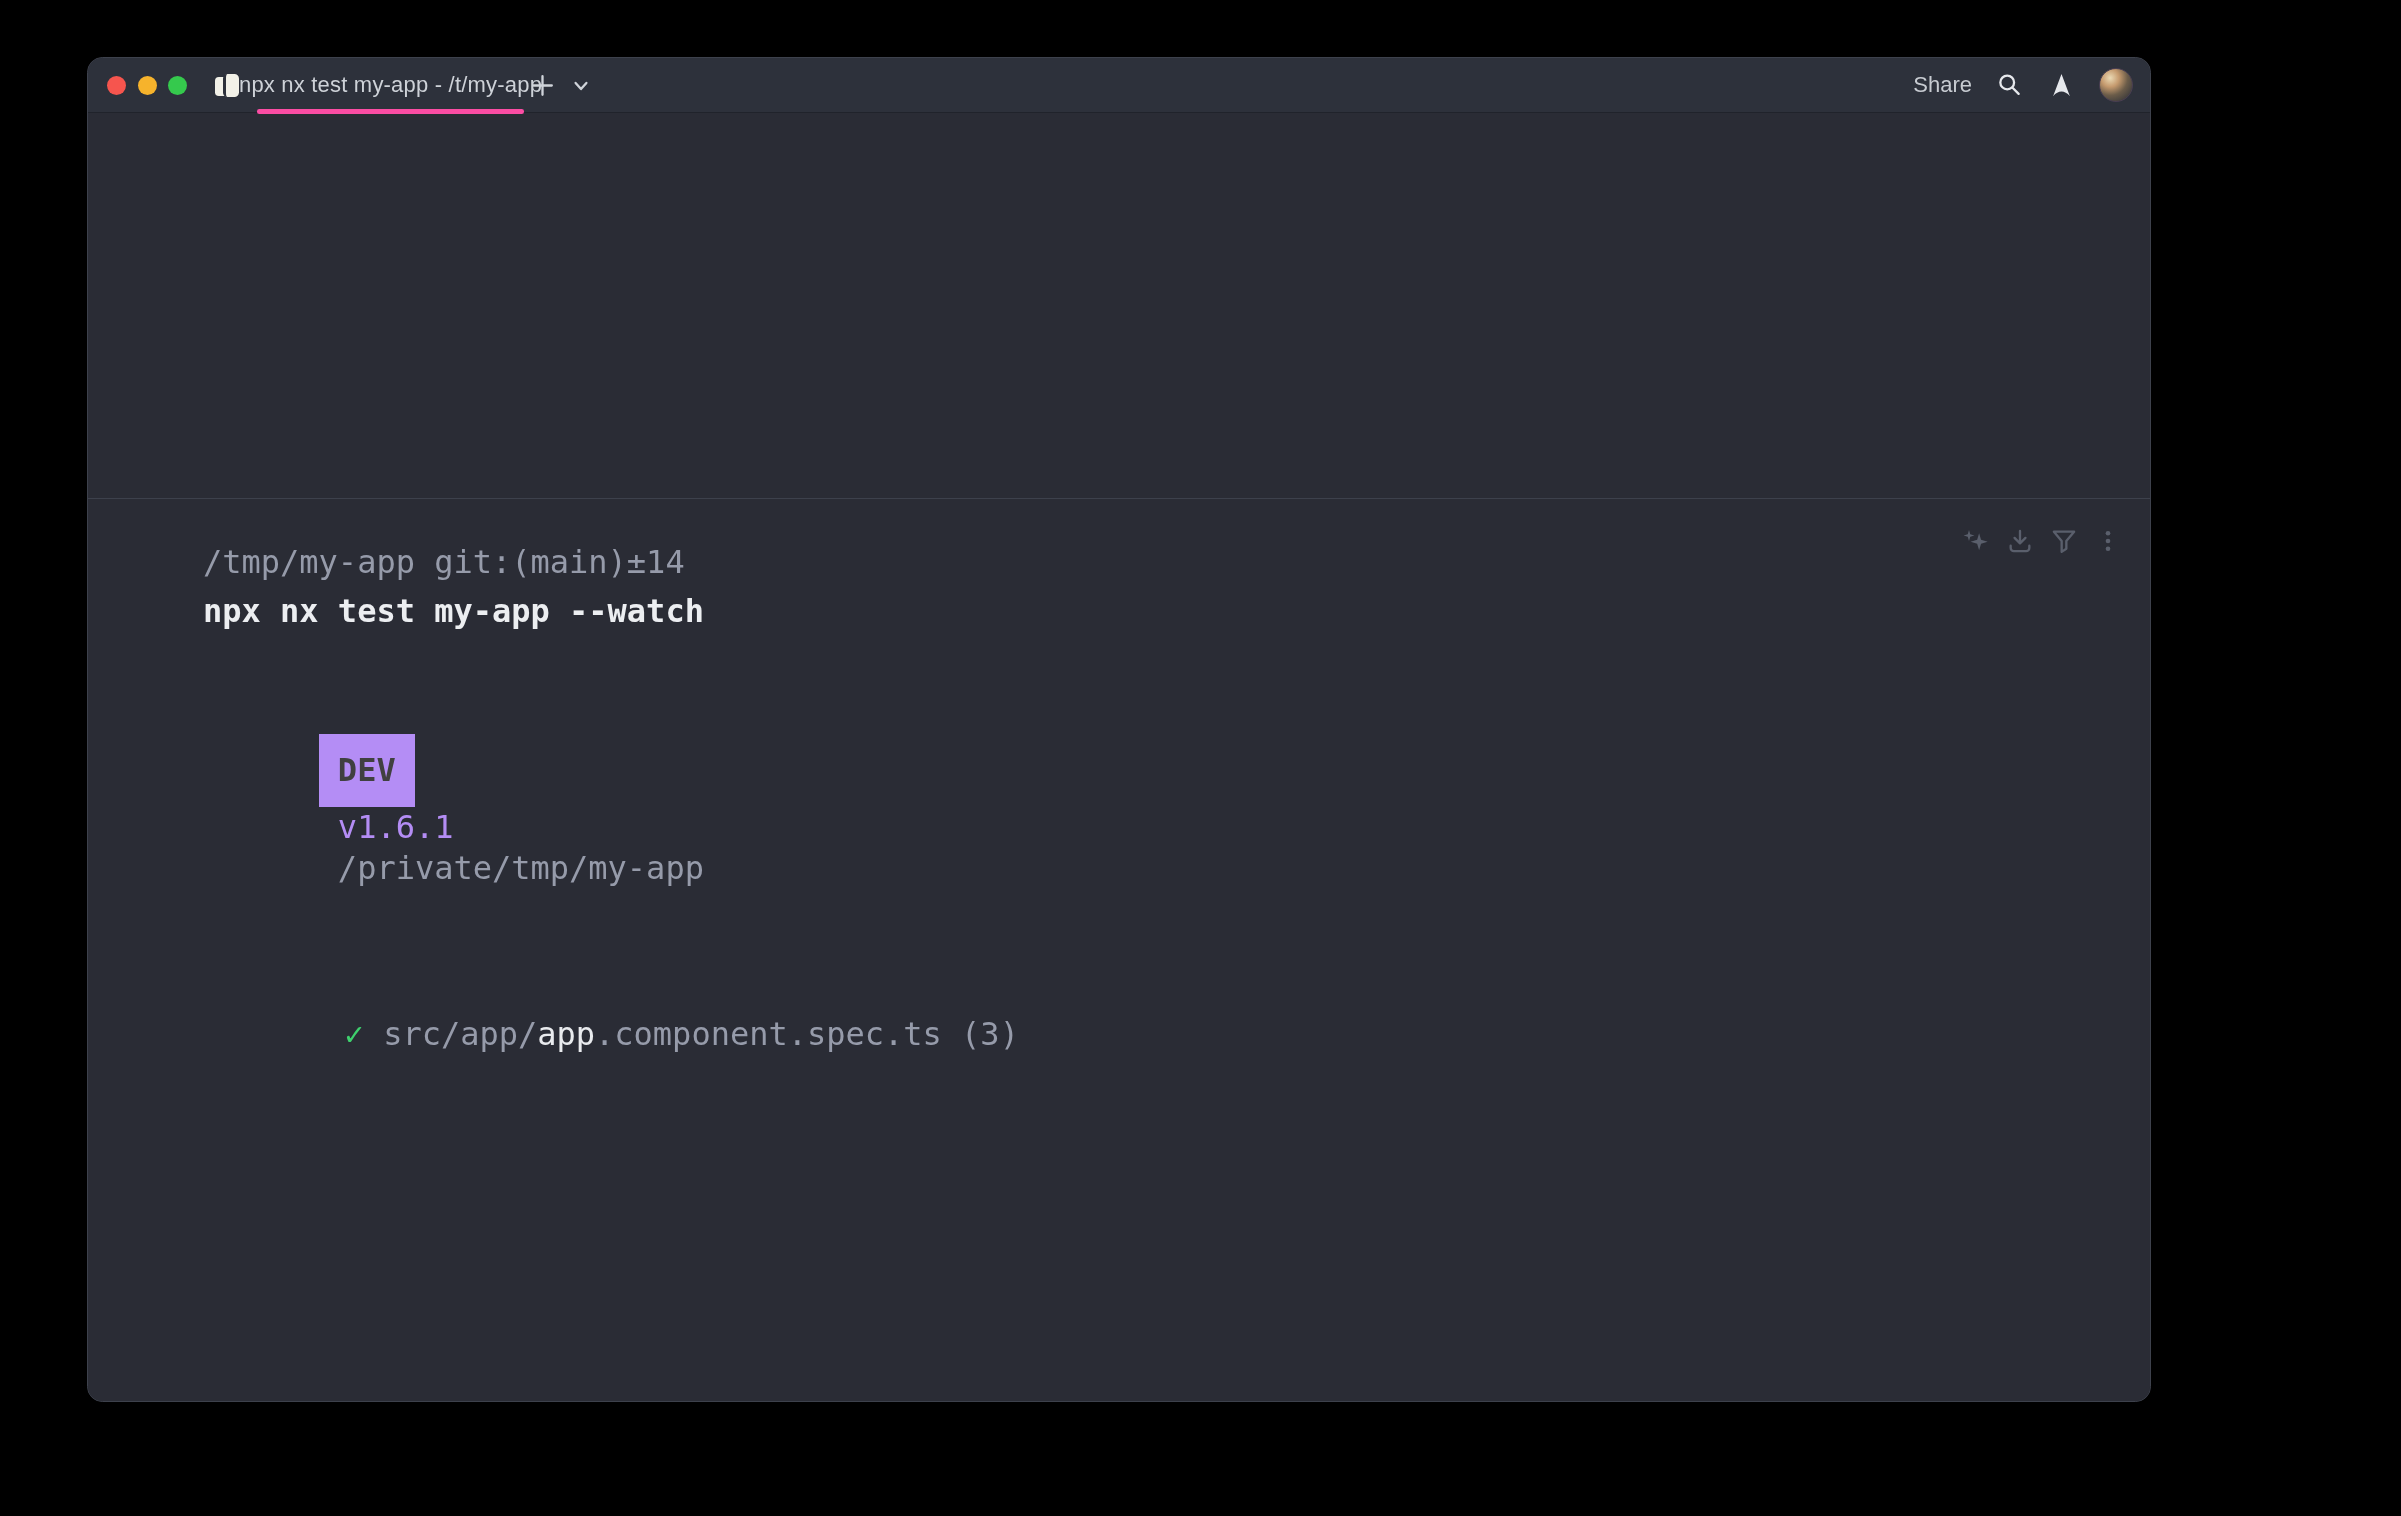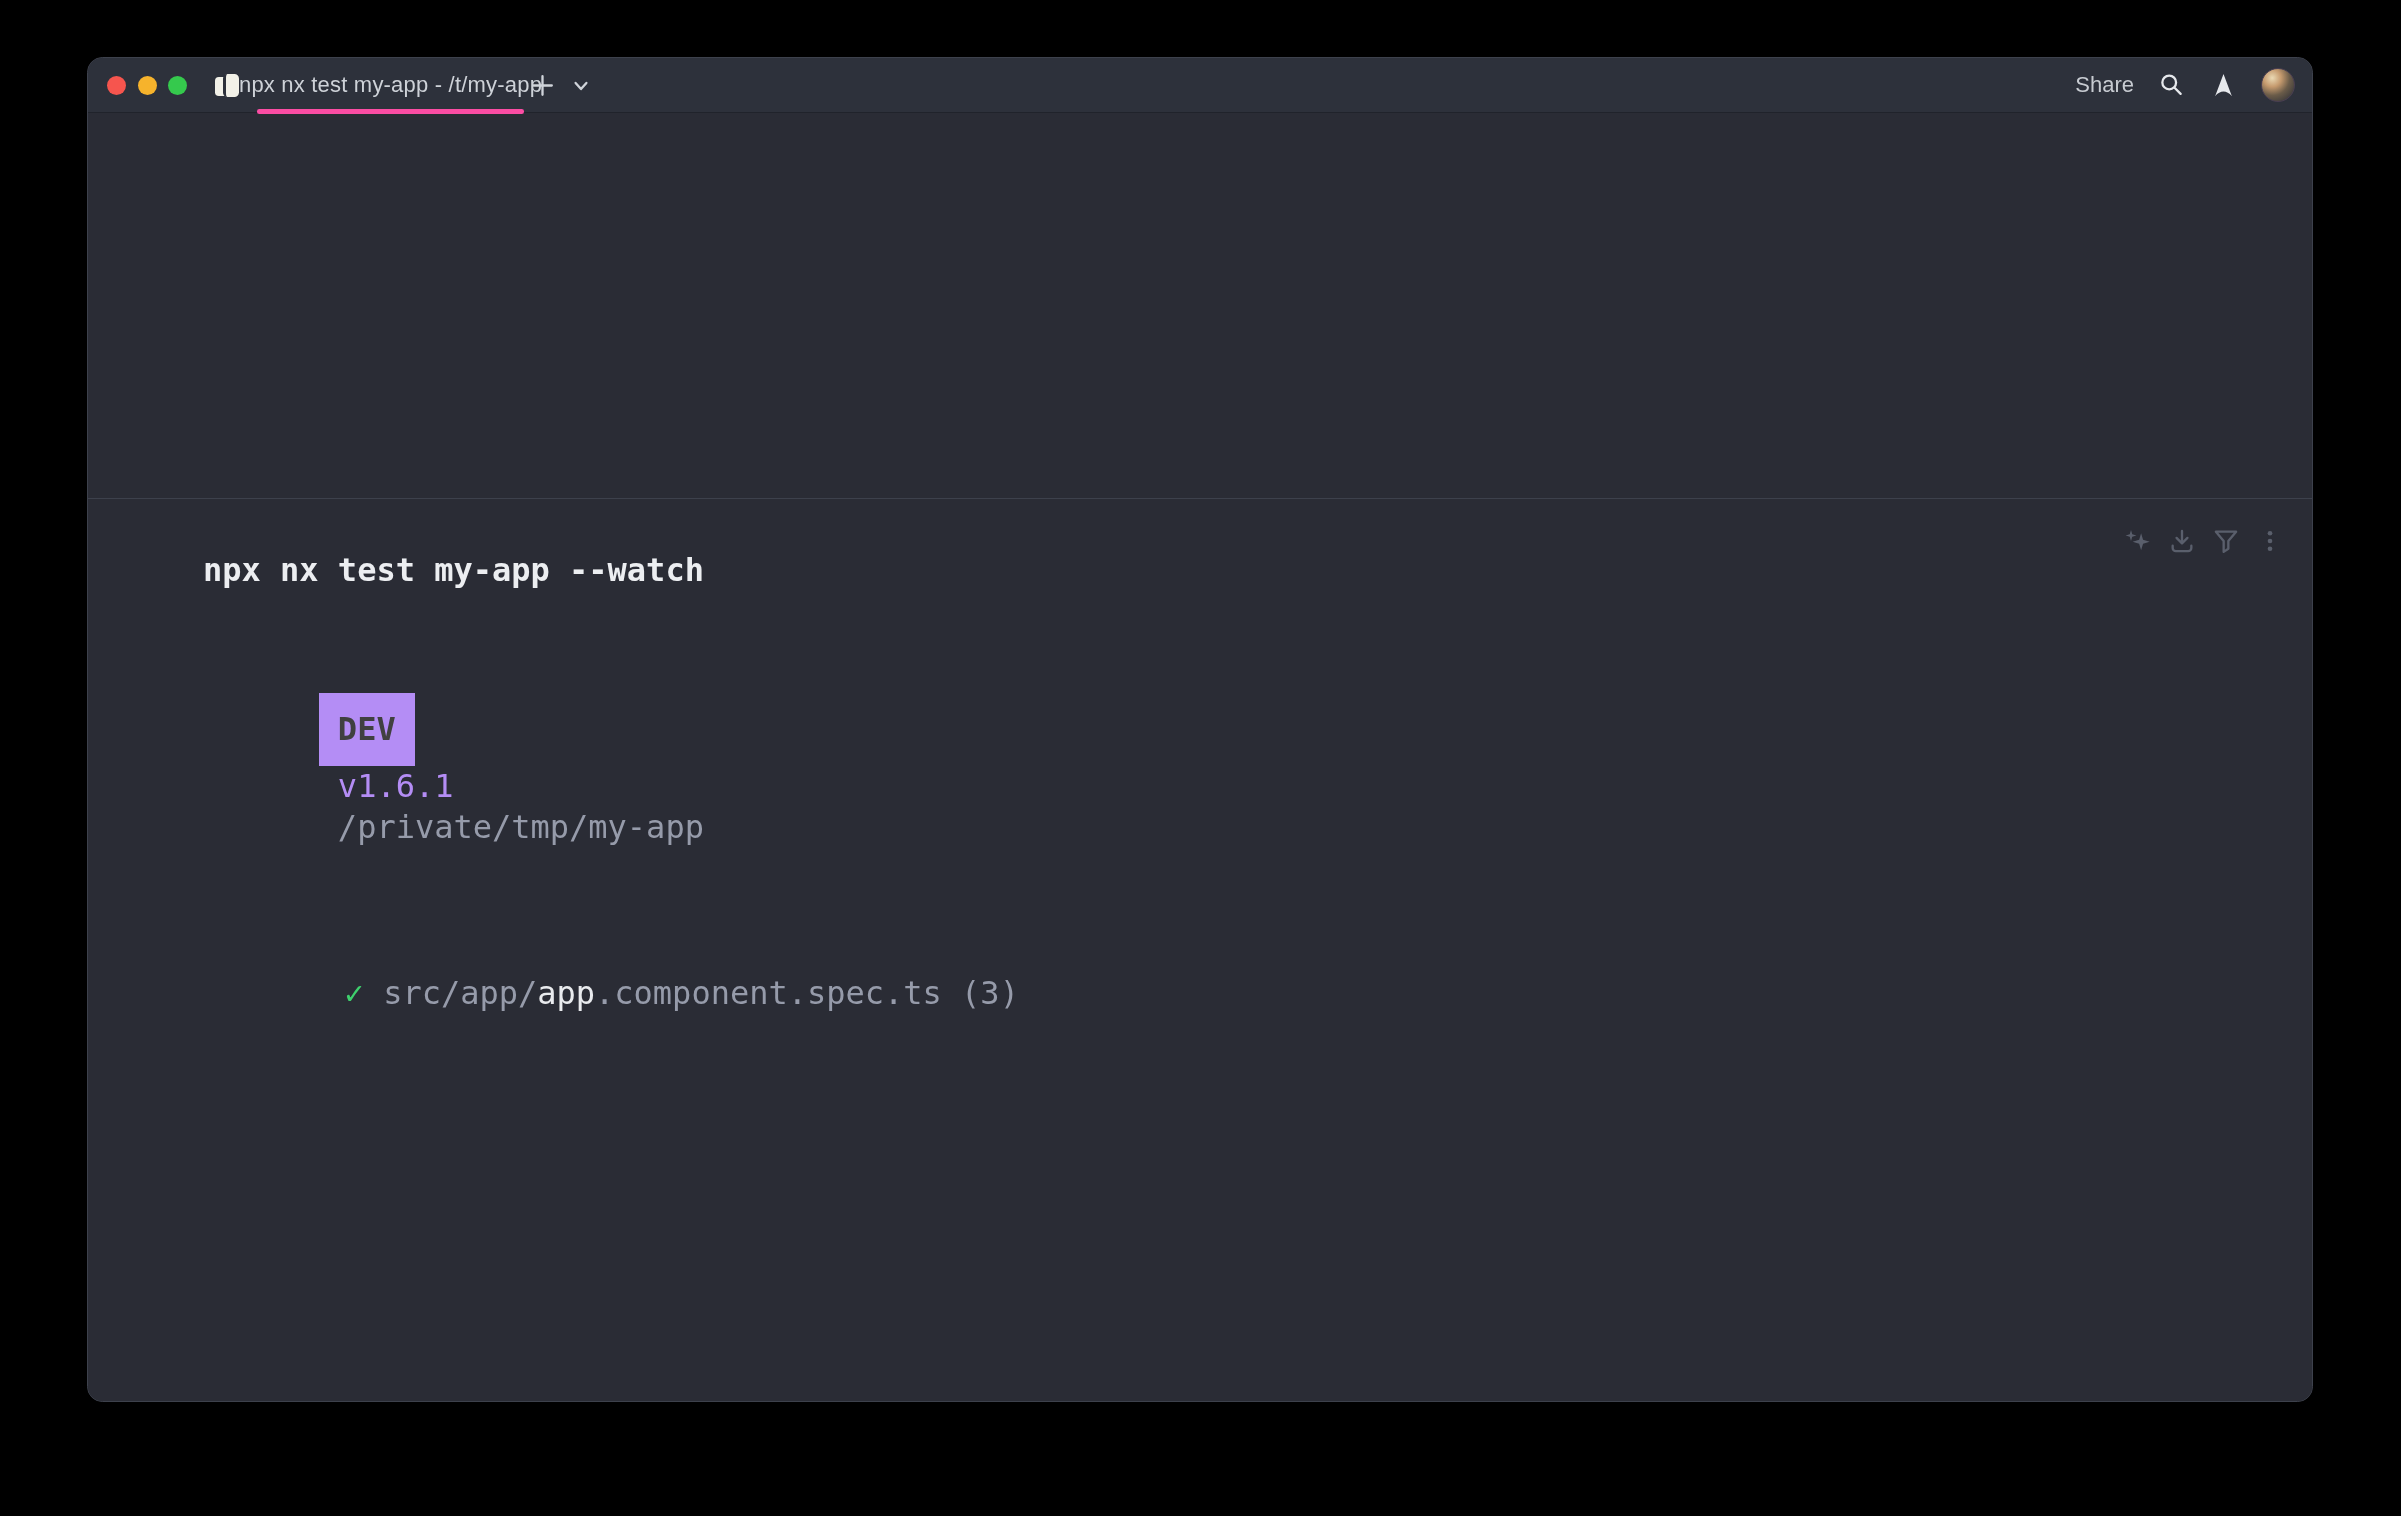--- a/index.html
+++ b/index.html
@@ -1,19 +1,19 @@
 <!DOCTYPE html>
 <html style="font-size:12.3px"><head>
 <meta charset="utf-8">
 <style>
   * { margin:0; padding:0; box-sizing:border-box; }
   html,body { width:2401px; height:1516px; background:#000; overflow:hidden;
               font-family:"Liberation Sans", sans-serif; }
 
-  .window { position:absolute; left:87px; top:57px; width:2226px; height:1345px;
+  .window { position:absolute; left:87px; top:57px; width:2064px; height:1345px;
             background:#2a2c35; border:1.5px solid #3d414c; border-radius:15.3px;
             overflow:hidden; box-shadow:0 23px 69px rgba(0,0,0,.85);
             display:flex; flex-direction:column; }
 
   
   .titlebar { position:relative; height:55px; flex:0 0 55px; background:#2d313b;
               border-bottom:1.5px solid #20232b; }
   .traffic { position:absolute; left:19px; top:18.4px; display:flex; gap:11.5px; }
   .light { width:19px; height:19px; border-radius:50%; }
   .light.red{ background:#f6554e; } .light.yellow{ background:#f6b32c; } .light.green{ background:#35c94d; }
@@ -141,20 +141,21 @@
       </div>
       <div class="blk-icon">
         <svg viewBox="0 0 36 36" width="28" height="28">
           <circle cx="18" cy="8" r="3" fill="currentColor"></circle>
           <circle cx="18" cy="18" r="3" fill="currentColor"></circle>
           <circle cx="18" cy="28" r="3" fill="currentColor"></circle>
         </svg>
       </div>
     </div>
 
+    <div class="tline dim">/tmp/my-app git:(main)±14</div>
     <div class="tline cmd">npx nx test my-app --watch</div>
 
     <div class="tline dev-line">
       <span class="badge badge-dev">DEV</span>
       <span class="purple after-badge">v1.6.1</span>
       <span class="dim after-badge">/private/tmp/my-app</span>
     </div>
 
     <div class="tline tree-file">
       <span class="green">✓ </span><span class="dim">src/app/</span><span class="white">app</span><span class="dim">.component.spec.ts</span><span class="dim"> (3)</span>

